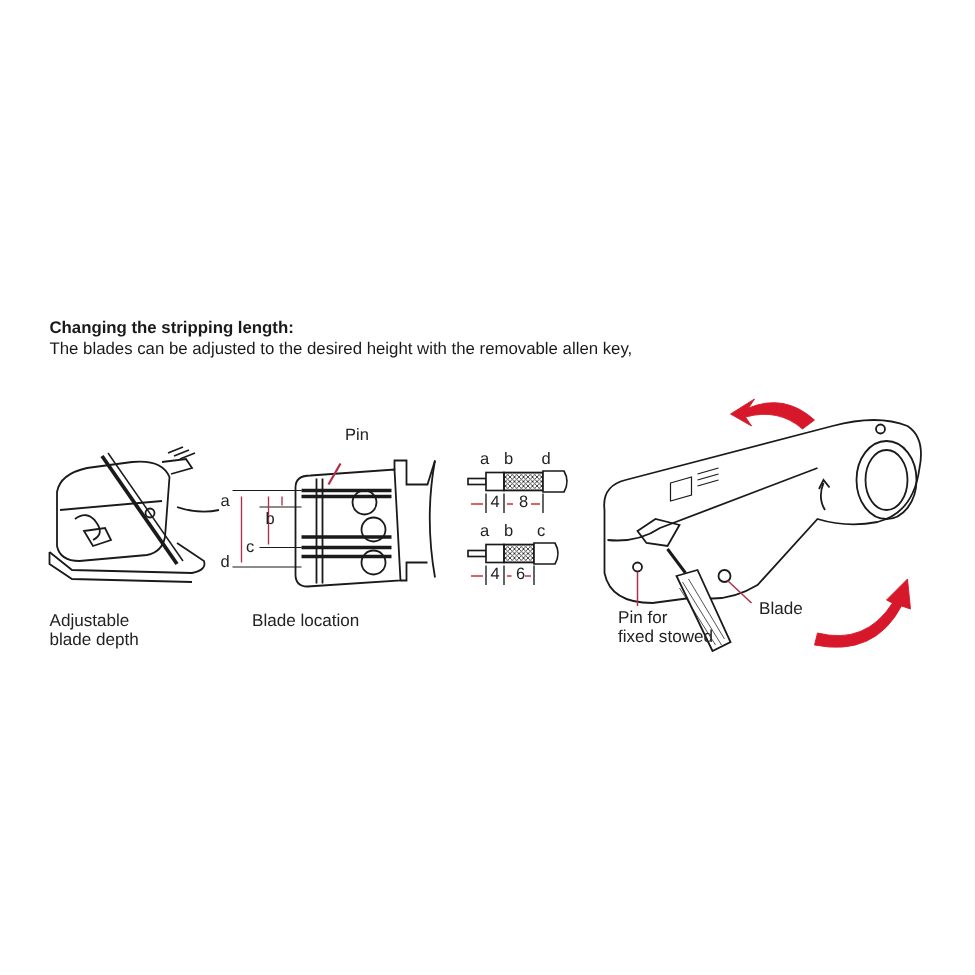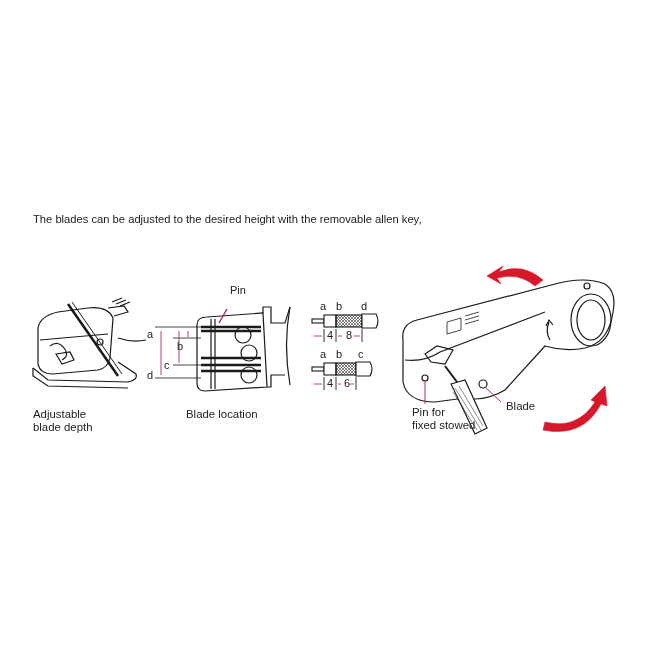--- a/index.html
+++ b/index.html
@@ -7,20 +7,21 @@
     .intro { position: absolute; left: 33px; top: 213px; width: 600px; font-size: 11.2px; line-height: 13.6px; }
     .intro .title { font-weight: bold; }
     .caption { position: absolute; font-size: 11.4px; line-height: 13px; color: #222; }
     .lbl { position: absolute; font-size: 11px; color: #222; }
     svg { position: absolute; overflow: visible; }
   </style>
 </head>
 <body>
 
 <div class="intro">
+  <div class="title">Changing the stripping length:</div>
   <div>The blades can be adjusted to the desired height with the removable allen key,</div>
 </div>
 
 <svg width="120" height="100" style="left:28px; top:298px;" viewBox="0 0 120 100" fill="none" stroke="#1a1a1a" stroke-width="1.2">
   <path d="M10 30 Q12 18 30 14 L60 10 Q80 8 85 20 L82 60 Q80 70 70 72 L25 76 Q12 76 10 66 Z"></path>
   <path d="M12 42 L80 36"></path>
   <path d="M5 70 L20 82 L100 84 Q110 82 108 76 L90 64"></path>
   <path d="M5 70 L5 78 L20 88 L100 90"></path>
   <path d="M40 6 L90 78" stroke-width="2.5"></path>
   <path d="M44 4 L94 76" stroke-width="1"></path>
@@ -52,21 +53,21 @@
 
   <path d="M16 26 L16 70 M34 26 L34 58 M43 26 L43 32" stroke="#b0304a" stroke-width="0.9"></path>
 
   <path d="M74 18 L82 4" stroke="#b0304a" stroke-width="1.5"></path>
 </svg>
 <span class="lbl" style="left:230px; top:284px;">Pin</span>
 <span class="lbl" style="left:147px; top:328px;">a</span>
 <span class="lbl" style="left:177px; top:340px;">b</span>
 <span class="lbl" style="left:164px; top:359px;">c</span>
 <span class="lbl" style="left:147px; top:369px;">d</span>
-<div class="caption" style="left:186px; top:408px;">Blade location</div>
+<div class="caption" style="left:168px; top:408px;">Blade location</div>
 
 <svg width="80" height="30" style="left:310px; top:312px;" viewBox="0 0 80 30" fill="none" stroke="#1a1a1a" stroke-width="1.1">
   <defs>
     <pattern id="mesh" width="3" height="3" patternUnits="userSpaceOnUse">
       <path d="M0 0 L3 3 M3 0 L0 3" stroke="#333" stroke-width="0.6"></path>
     </pattern>
   </defs>
   <rect x="2" y="7" width="12" height="4" fill="#fff"></rect>
   <rect x="14" y="3" width="12" height="12" fill="#fff"></rect>
   <rect x="26" y="3" width="26" height="12" fill="url(#mesh)"></rect>

